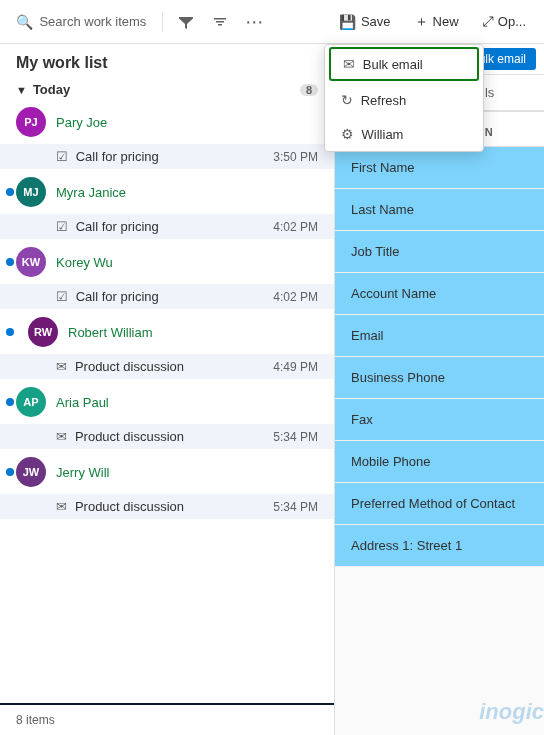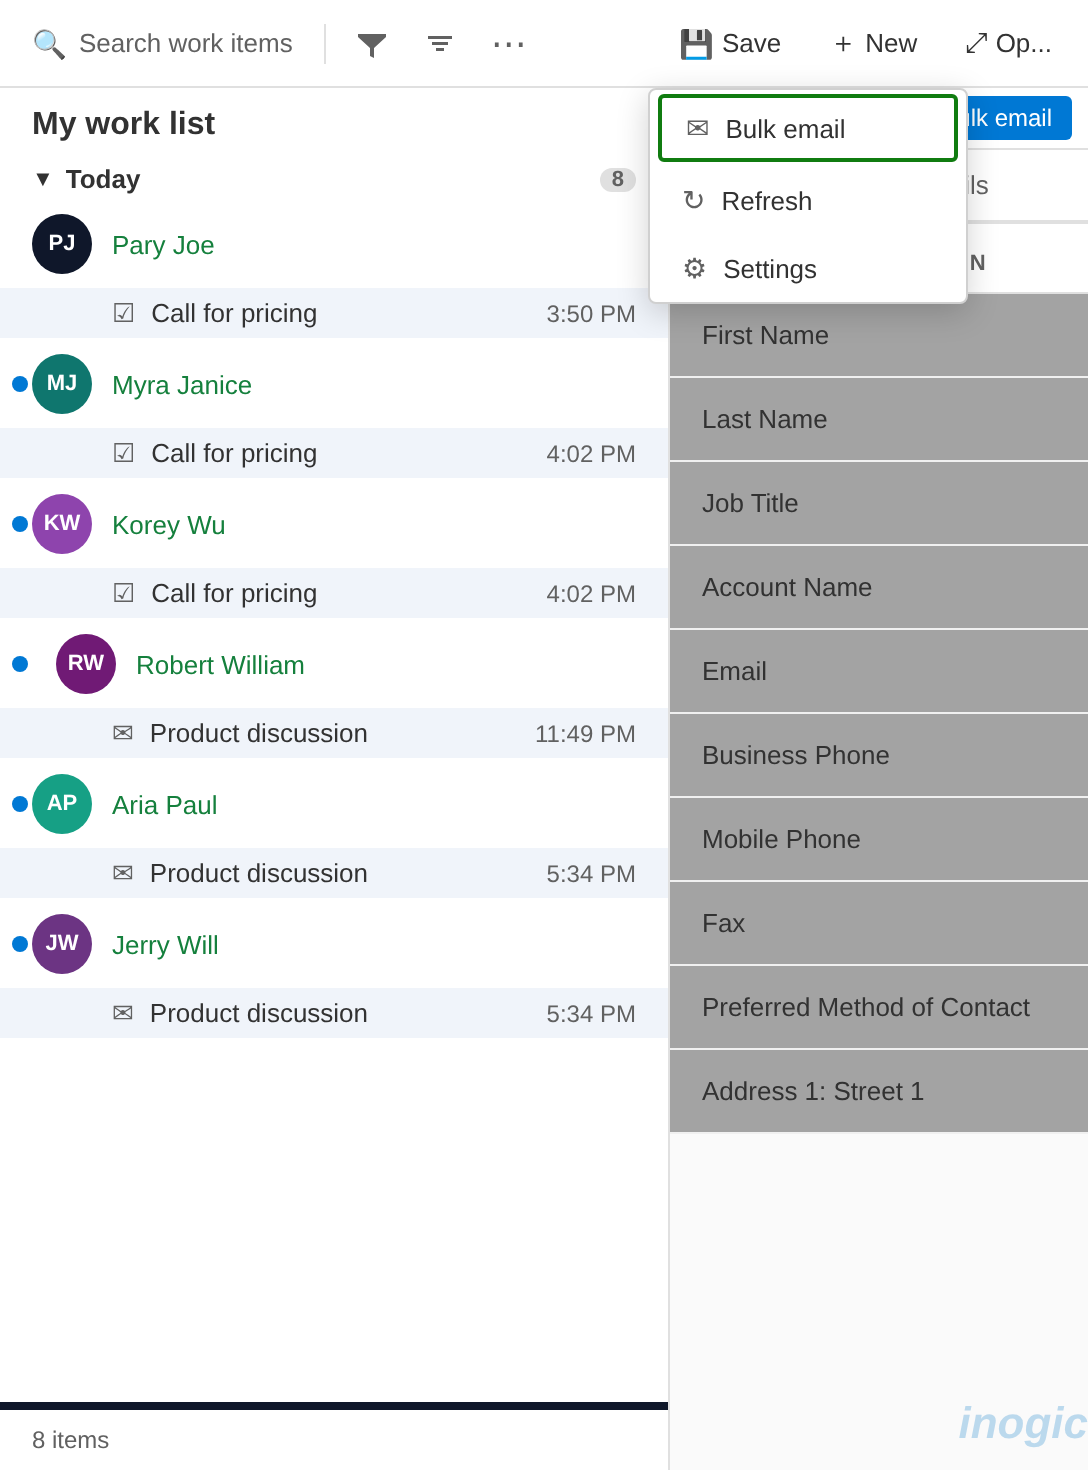--- a/index.html
+++ b/index.html
@@ -80,21 +80,21 @@
     .activity-row {
       display: flex; align-items: center; padding: 5px 16px 5px 56px;
       background: #f0f4fa; margin: 1px 0; cursor: pointer;
     }
     .activity-icon { color: #616161; margin-right: 8px; font-size: 13px; }
     .activity-text { font-size: 13px; color: #323232; flex: 1; }
     .activity-time { font-size: 12px; color: #616161; }
 
     
     .left-footer {
-      padding: 8px 16px; border-top: 4px solid #0f172a;
+      padding: 8px 16px; border-top: 2px solid #0f172a;
       display: flex; justify-content: space-between; font-size: 12px; color: #616161;
       flex-shrink: 0;
     }
 
     
     .right-panel {
       flex: 1; overflow-y: auto; background: #fafafa; position: relative;
     }
     .right-panel-inner { padding: 0; }
 
@@ -112,21 +112,21 @@
     
     .section-title {
       font-size: 11px; font-weight: 700; color: #616161; letter-spacing: 0.5px;
       padding: 14px 16px 8px; background: #fff;
       border-bottom: 1px solid #e0e0e0;
     }
 
     
     .field-row {
       display: flex; align-items: center; padding: 10px 16px;
-      border-bottom: 1px solid #f0f0f0; background: #a3a3a3; min-height: 42px;
+      border-bottom: 1px solid #f0f0f0; background: #7dd3fc; min-height: 42px;
     }
     .field-label { font-size: 13px; color: #323232; }
 
     
     .dropdown-menu {
       position: absolute; top: 44px; right: 60px;
       background: #fff; border: 1px solid #d0d0d0;
       border-radius: 4px; box-shadow: 0 4px 16px rgba(0,0,0,0.18);
       z-index: 200; min-width: 160px;
     }
@@ -200,38 +200,38 @@
   <div class="menu-item highlighted">
     <span class="menu-icon">✉</span>
     <span>Bulk email</span>
   </div>
   <div class="menu-item">
     <span class="menu-icon">↻</span>
     <span>Refresh</span>
   </div>
   <div class="menu-item">
     <span class="menu-icon">⚙</span>
-    <span>Settings</span>
+    <span>William</span>
   </div>
 </div>
 
 <div class="main-content">
 
   <div class="left-panel">
     <div class="panel-header">My work list</div>
     <div class="section-header">
       <span class="chevron">▼</span>
       <span>Today</span>
       <span class="count">8</span>
     </div>
 
     <div class="work-list" id="work-list">
         <div class="contact-group">
           <div class="contact-row">
-            <div class="avatar" style="background: #0f172a;">PJ</div>
+            <div class="avatar" style="background: #a21caf;">PJ</div>
             <span class="contact-name">Pary Joe</span>
           </div>
           <div class="activity-row">
             <span class="activity-icon">☑</span>
             <span class="activity-text">Call for pricing</span>
             <span class="activity-time">3:50 PM</span>
           </div>
         </div>
         <div class="contact-group">
           <div class="contact-row">
@@ -259,21 +259,21 @@
         </div>
         <div class="contact-group">
           <div class="contact-row">
             <span class="contact-dot"></span>
             <div class="avatar" style="background: #701a75; margin-left: 12px;">RW</div>
             <span class="contact-name">Robert William</span>
           </div>
           <div class="activity-row">
             <span class="activity-icon">✉</span>
             <span class="activity-text">Product discussion</span>
-            <span class="activity-time">11:49 PM</span>
+            <span class="activity-time">4:49 PM</span>
           </div>
         </div>
         <div class="contact-group">
           <div class="contact-row">
             <span class="contact-dot"></span>
             <div class="avatar" style="background: rgb(22, 160, 133);">AP</div>
             <span class="contact-name">Aria Paul</span>
           </div>
           <div class="activity-row">
             <span class="activity-icon">✉</span>
@@ -329,26 +329,26 @@
           <div class="field-row">
             <span class="field-label">Account Name</span>
           </div>
           <div class="field-row">
             <span class="field-label">Email</span>
           </div>
           <div class="field-row">
             <span class="field-label">Business Phone</span>
           </div>
           <div class="field-row">
+            <span class="field-label">Fax</span>
+          </div>
+          <div class="field-row">
             <span class="field-label">Mobile Phone</span>
           </div>
           <div class="field-row">
-            <span class="field-label">Fax</span>
-          </div>
-          <div class="field-row">
             <span class="field-label">Preferred Method of Contact</span>
           </div>
           <div class="field-row">
             <span class="field-label">Address 1: Street 1</span>
           </div>
         </div>
     </div>
 
     <div class="watermark">inogic</div>
   </div>

